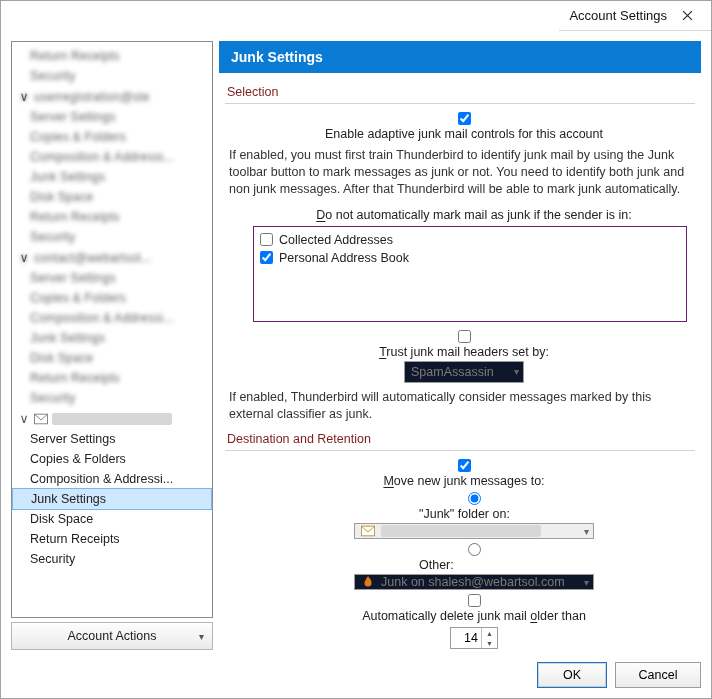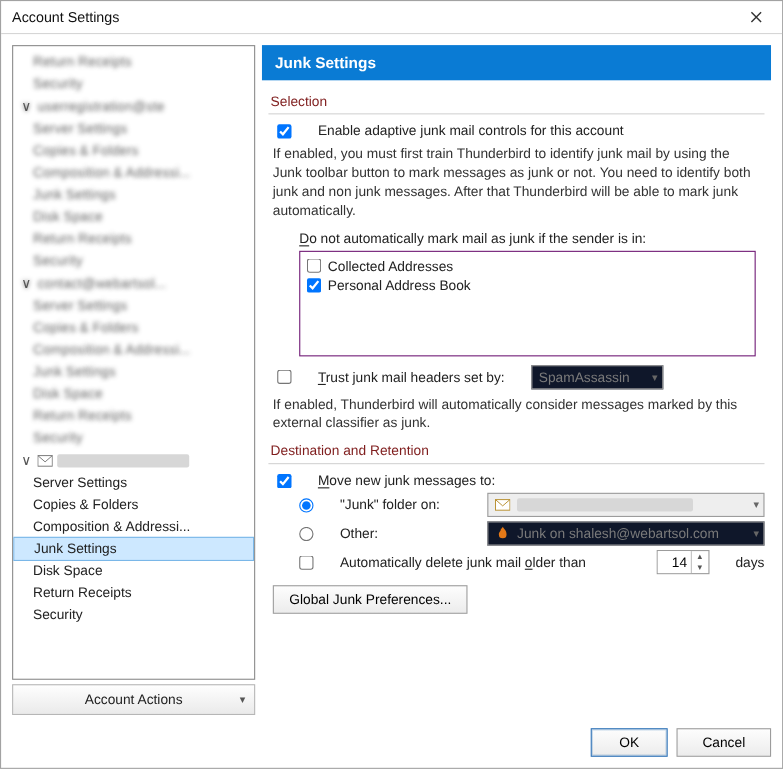--- a/index.html
+++ b/index.html
@@ -10,20 +10,21 @@
     color: #222;
     background: #fff;
   }
   .window {
     width: 712px;
     height: 699px;
     border: 1px solid #a2a2a2;
     display: flex;
     flex-direction: column;
     background: #fff;
+    align-items: flex-end;
   }
   .titlebar {
     height: 30px;
     display: flex;
     align-items: center;
     justify-content: space-between;
     padding: 0 4px 0 10px;
     border-bottom: 1px solid #d6d6d6;
   }
   .titlebar .title { font-size: 13px; color: #111; }
@@ -34,21 +35,21 @@
   }
   .close-btn svg { width: 11px; height: 11px; }
   .body {
     flex: 1;
     display: flex;
     padding: 10px 10px 4px 10px;
     gap: 6px;
     overflow: hidden;
   }
   .sidebar {
-    width: 221px;
+    width: 202px;
     display: flex;
     flex-direction: column;
   }
   .tree-wrap {
     flex: 1;
     border: 1px solid #8a8a8a;
     position: relative;
     overflow: hidden;
     display:flex;
   }
@@ -131,21 +132,21 @@
     padding: 6px 6px 6px 6px;
   }
   .group-label {
     color:#7f1d1d;
     margin: 6px 0 4px 2px;
   }
   .hr {
     border-top:1px solid #d3d3d3;
     margin: 2px 0 8px 0;
   }
-  .row { display:flex; align-items:center; gap:24px; margin:4px 0 4px 8px; }
+  .row { display:flex; align-items:center; gap:2px; margin:4px 0 4px 8px;flex-direction:column; }
   .row.indent1 { margin-left: 28px; }
   .desc {
     margin: 6px 4px 10px 4px;
     line-height: 1.35;
     color:#333;
   }
   .listbox {
     border:1px solid #701a75;
     margin: 4px 8px 8px 28px;
     padding: 4px 6px;

